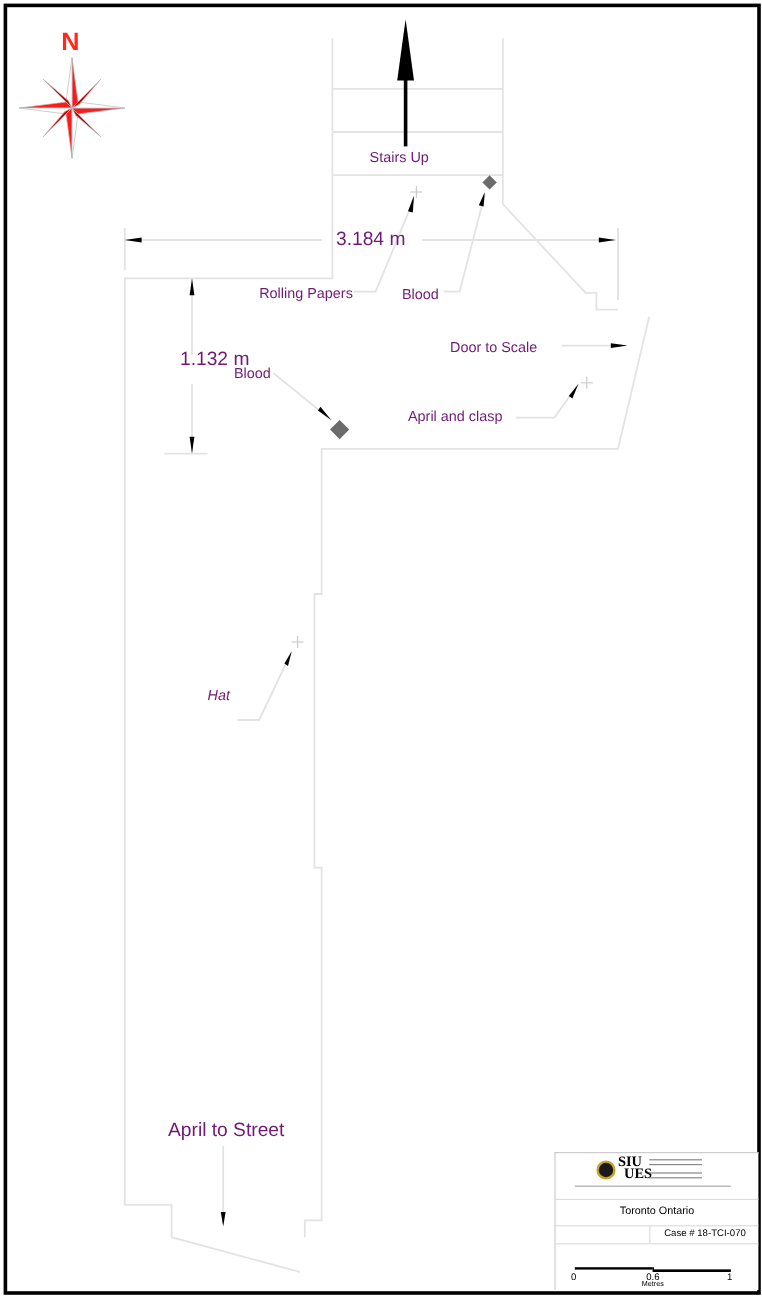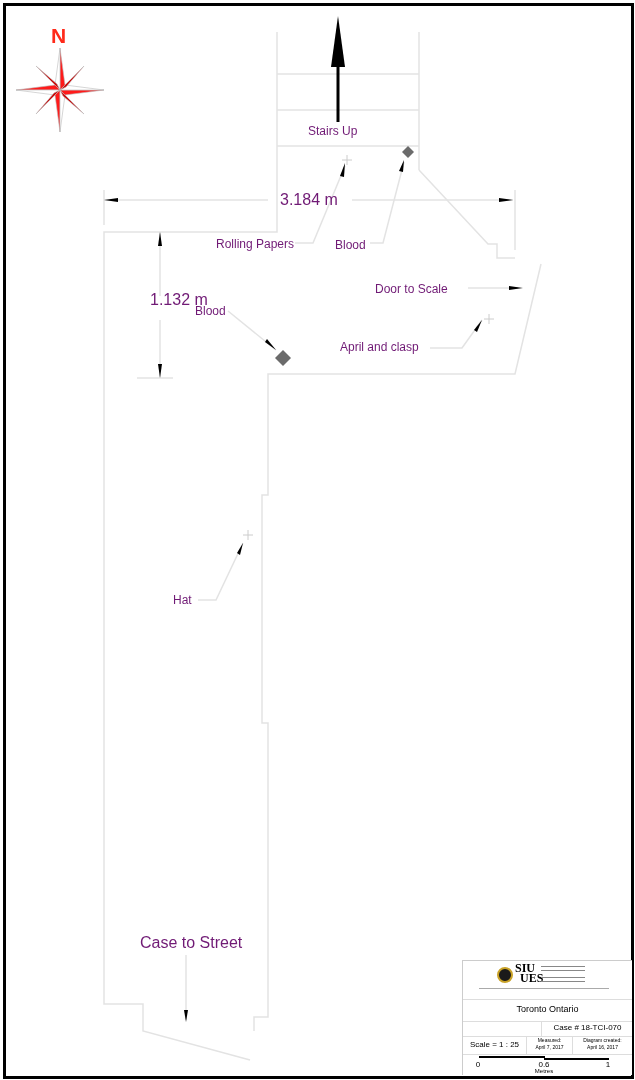--- a/index.html
+++ b/index.html
@@ -102,50 +102,41 @@
 <div class="lbl" style="left:51px;top:24px;font-size:21px;font-weight:bold;color:#ff2a1a;">N</div>
 
 <div class="lbl small" style="left:308px;top:124px;">Stairs Up</div>
 <div class="lbl small" style="left:216px;top:237px;text-align:right;">Rolling Papers</div>
 <div class="lbl small" style="left:335px;top:238px;">Blood</div>
 <div class="lbl big" style="left:280px;top:191px;">3.184 m</div>
 <div class="lbl small" style="left:375px;top:282px;">Door to Scale</div>
 <div class="lbl big" style="left:135px;top:291px;margin-left:15px;">1.132 m</div>
 <div class="lbl small" style="left:195px;top:304px;">Blood</div>
 <div class="lbl small" style="left:340px;top:340px;">April and clasp</div>
-<div class="lbl small" style="left:173px;top:593px;">Hat</div>
-<div class="lbl big" style="left:140px;top:934px;">Case to Street</div>
+<div class="lbl small" style="left:173px;top:572px;font-style:italic;">Hat</div>
+<div class="lbl big" style="left:140px;top:934px;">April to Street</div>
 
 <div class="tb">
   <div class="row" style="top:38px;height:22px;">
     <div class="cell" style="left:0;width:169px;top:5px;font-size:9px;">Toronto Ontario</div>
   </div>
   <div class="row" style="top:0;height:38px;">
     <div style="position:absolute;left:34px;top:6px;width:16px;height:16px;border-radius:50%;background:#1a1a1a;border:2px solid #c9a227;box-sizing:border-box;"></div>
     <div style="position:absolute;left:52px;top:2px;font-family:'Liberation Serif',serif;font-size:12px;font-weight:bold;line-height:10px;">SIU</div>
     <div style="position:absolute;left:57px;top:12px;font-family:'Liberation Serif',serif;font-size:12px;font-weight:bold;line-height:10px;">UES</div>
     <div style="position:absolute;left:78px;top:5px;width:44px;height:1px;background:#888;"></div>
     <div style="position:absolute;left:78px;top:9px;width:44px;height:1px;background:#888;"></div>
     <div style="position:absolute;left:78px;top:16px;width:44px;height:1px;background:#888;"></div>
     <div style="position:absolute;left:78px;top:20px;width:44px;height:1px;background:#888;"></div>
     <div style="position:absolute;left:16px;top:27px;width:130px;height:1px;background:#aaa;"></div>
   </div>
   <div class="row" style="top:60px;height:15px;">
     <div style="position:absolute;left:78px;top:0;width:1px;height:15px;background:#ddd;"></div>
     <div class="cell" style="left:80px;width:89px;top:2px;font-size:8px;">Case # 18-TCI-070</div>
   </div>
-  <div class="row" style="top:75px;height:18px;">
-    <div style="position:absolute;left:63px;top:0;width:1px;height:18px;background:#ddd;"></div>
-    <div style="position:absolute;left:109px;top:0;width:1px;height:18px;background:#ddd;"></div>
-    <div class="cell" style="left:0;width:63px;top:4px;font-size:8px;">Scale = 1 : 25</div>
-    <div class="cell" style="left:64px;width:45px;top:1px;font-size:5px;">Measured:</div>
-    <div class="cell" style="left:64px;width:45px;top:8px;font-size:5px;">April 7, 2017</div>
-    <div class="cell" style="left:110px;width:59px;top:1px;font-size:5px;">Diagram created:</div>
-    <div class="cell" style="left:110px;width:59px;top:8px;font-size:5px;">April 16, 2017</div>
-  </div>
   <div style="position:absolute;top:93px;left:0;width:169px;height:21px;">
     <div style="position:absolute;left:16px;top:2px;width:65px;height:2px;background:#000;"></div>
     <div style="position:absolute;left:81px;top:4px;width:65px;height:1px;background:#000;border-top:1px solid #000;"></div>
     <div style="position:absolute;left:81px;top:2px;width:1px;height:4px;background:#000;"></div>
     <div class="cell" style="left:10px;width:10px;top:6px;font-size:8px;">0</div>
     <div class="cell" style="left:71px;width:20px;top:6px;font-size:8px;">0.6</div>
     <div class="cell" style="left:140px;width:10px;top:6px;font-size:8px;">1</div>
     <div class="cell" style="left:66px;width:30px;top:14px;font-size:6px;">Metres</div>
   </div>
 </div>

